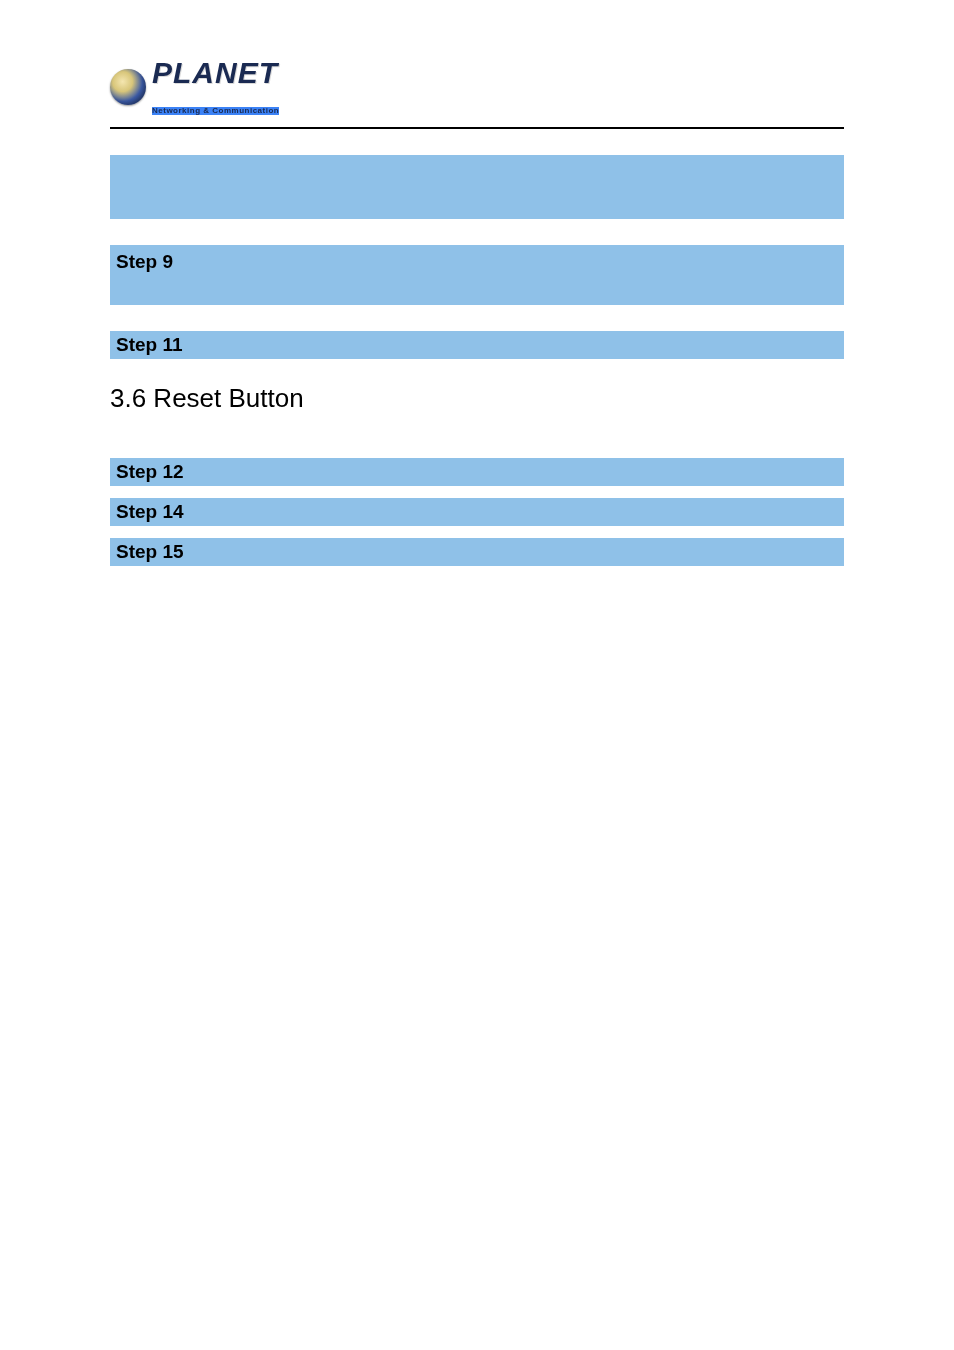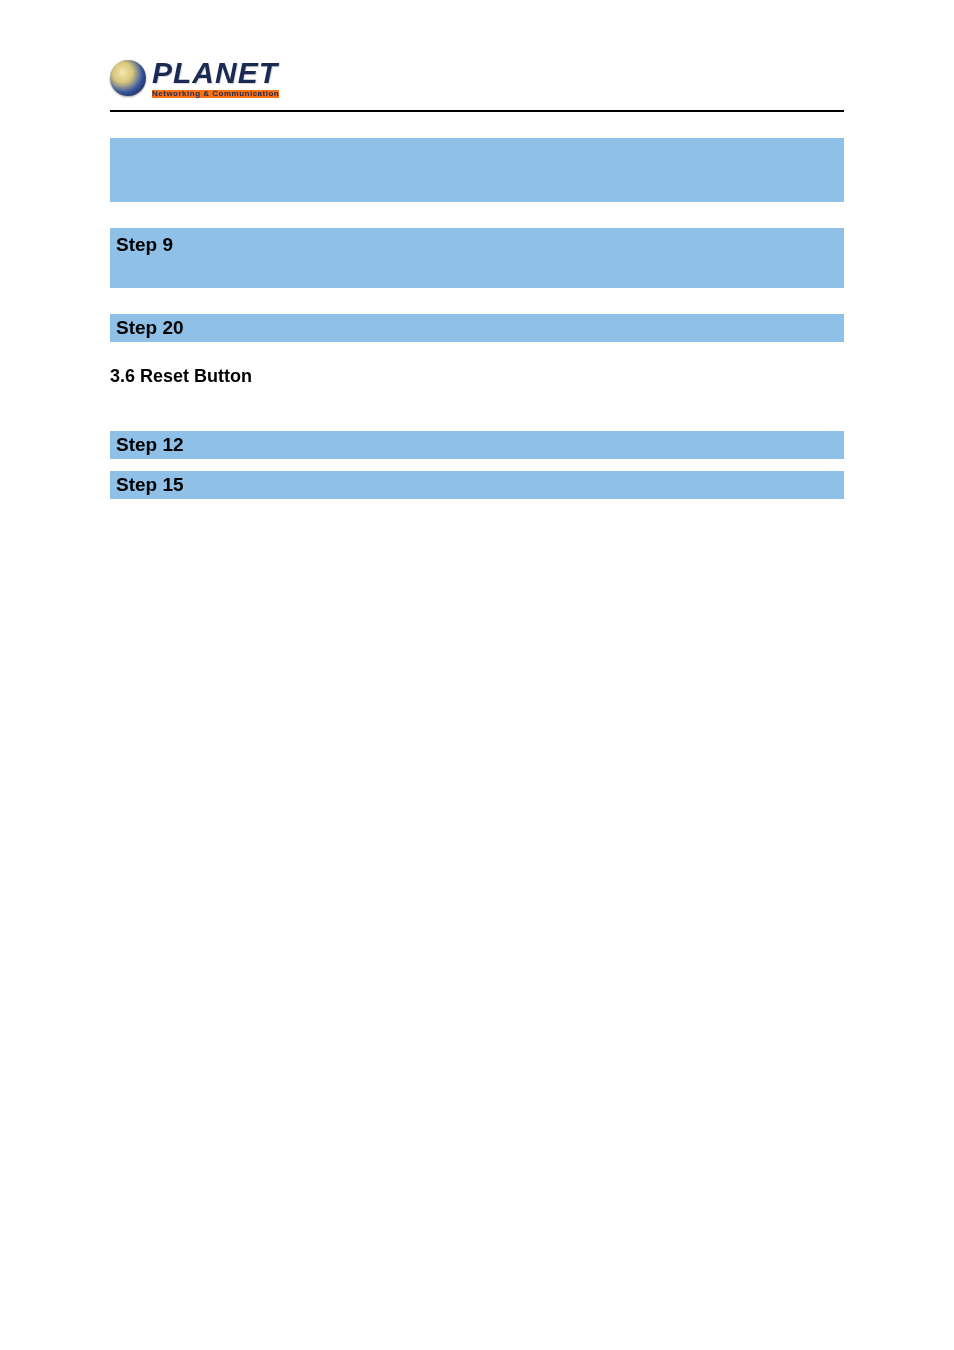--- a/index.html
+++ b/index.html
@@ -27,37 +27,38 @@
     border-radius: 50%;
     background: radial-gradient(circle at 35% 35%, #f4e6b0 0%, #d8c67a 30%, #3b5aa6 60%, #1d2f5b 100%);
     box-shadow: inset -2px -2px 4px rgba(0,0,0,0.25), 0 1px 2px rgba(0,0,0,0.4);
     margin-right: 6px;
     flex: 0 0 auto;
   }
   .logo-text-wrap {
     display: flex;
     flex-direction: column;
     line-height: 1;
+    gap: 17px;
   }
   .logo-word {
     font-family: Arial, Helvetica, sans-serif;
     font-weight: 900;
     font-style: italic;
     font-size: 30px;
     letter-spacing: 1px;
     color: #1a2a52;
     text-shadow: 1px 1px 0 rgba(0,0,0,0.15);
   }
   .logo-tag {
     font-family: Arial, Helvetica, sans-serif;
     font-weight: 700;
     font-size: 8px;
     letter-spacing: 0.5px;
     color: #1a2a52;
-    background: #f97316;
+    background: #3b82f6;
     margin-top: 2px;
     text-align: center;
   }
   .hr {
     height: 2px;
     background: #000000;
     margin-top: 6px;
     margin-bottom: 26px;
   }
   .big-band {
@@ -81,22 +82,22 @@
     padding: 0 8px 0 6px;
     margin-bottom: 24px;
   }
   .step-band-short.tight { margin-bottom: 12px; align-items: center; }
   .step-label {
     font-size: 19px;
     font-weight: 700;
     color: #000000;
   }
   .section-heading {
-    font-size: 18px;
-    font-weight: 700;
+    font-size: 26px;
+    font-weight: 400;
     color: #000000;
     margin: 6px 0 44px 0;
   }
 </style>
 </head>
 <body>
 
 <div class="page">
 
   <div class="logo-row">
@@ -110,28 +111,31 @@
   <div class="hr"></div>
 
   <div class="big-band"></div>
 
   <div class="step-band-tall">
     <span class="step-label">Step 9</span>
   </div>
 
 
   <div class="step-band-short">
-    <span class="step-label">Step 20</span>
+    <span class="step-label">Step 11</span>
   </div>
 
   <h2 class="section-heading">3.6 Reset Button</h2>
 
   <div class="step-band-short tight">
     <span class="step-label">Step 12</span>
   </div>
 
 
+  <div class="step-band-short tight">
+    <span class="step-label">Step 14</span>
+  </div>
 
   <div class="step-band-short tight">
     <span class="step-label">Step 15</span>
   </div>
 
 </div>
 
 </body></html>

